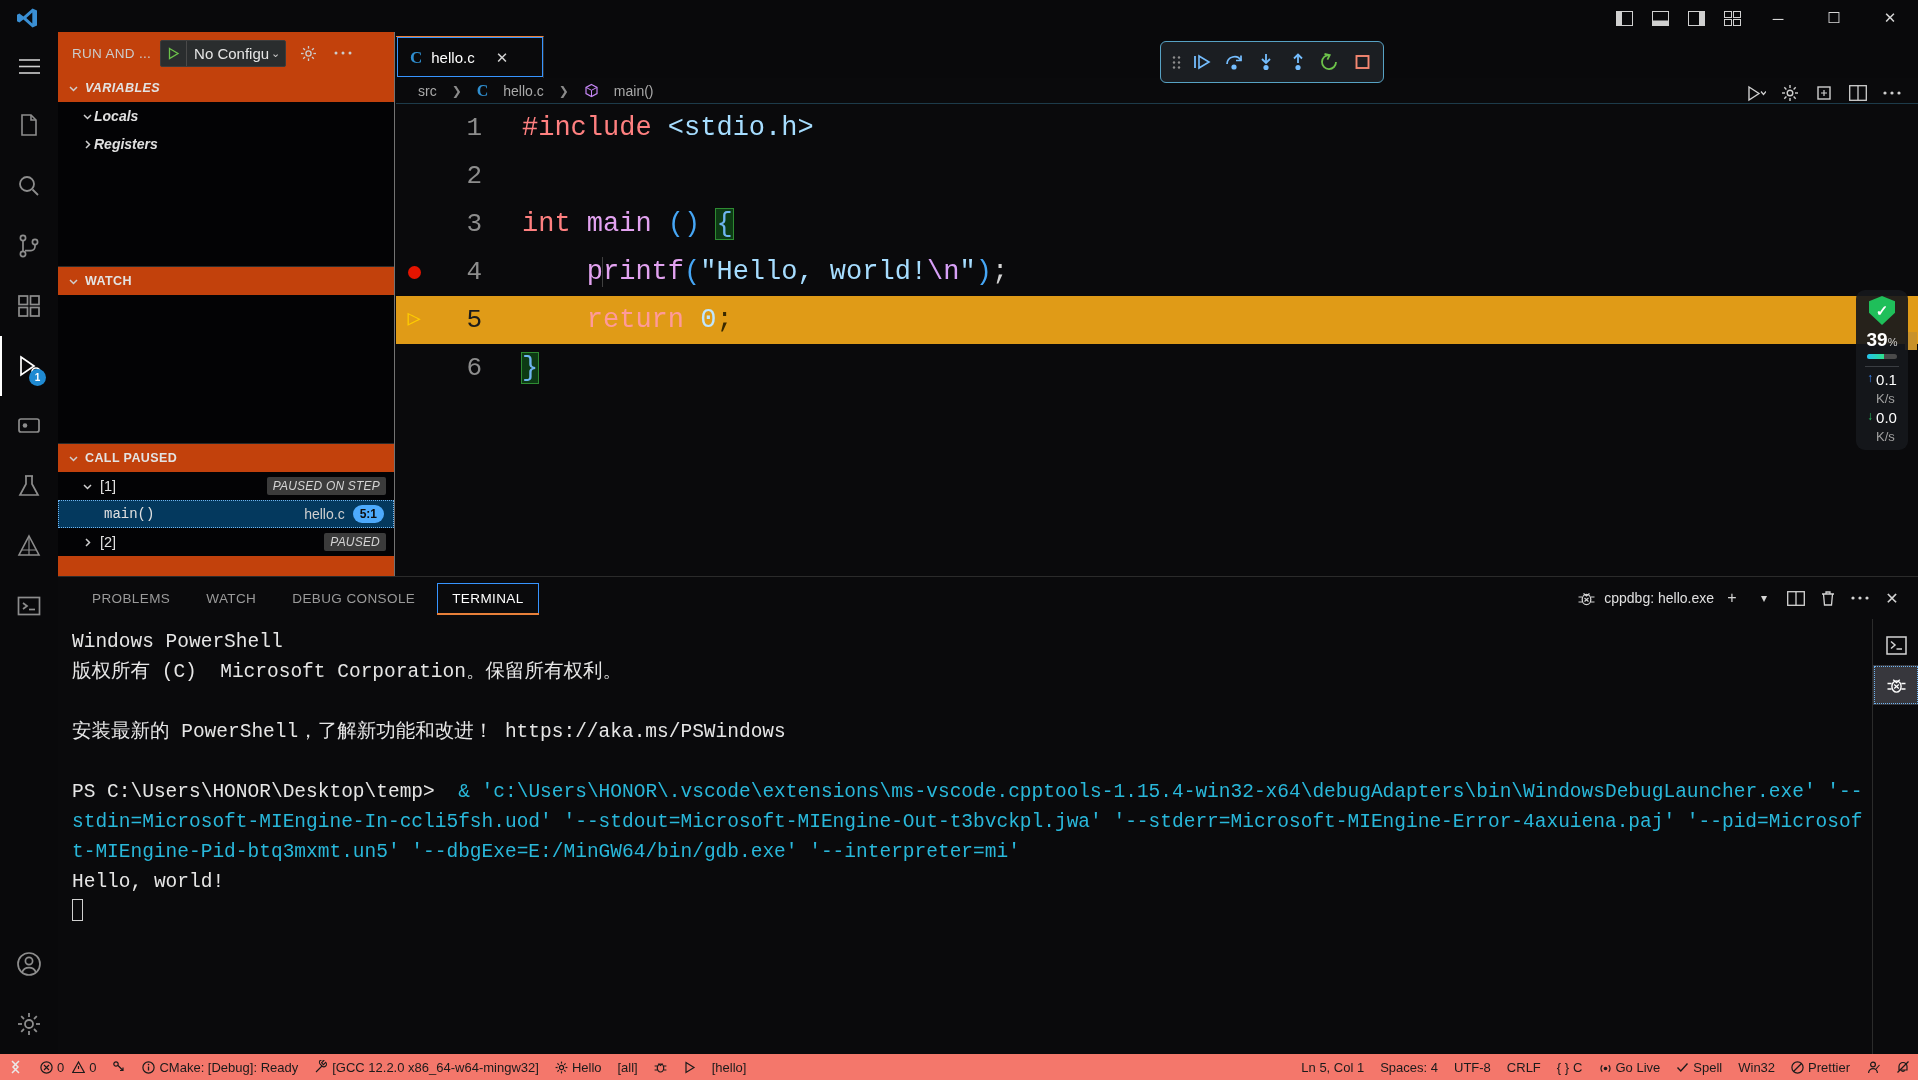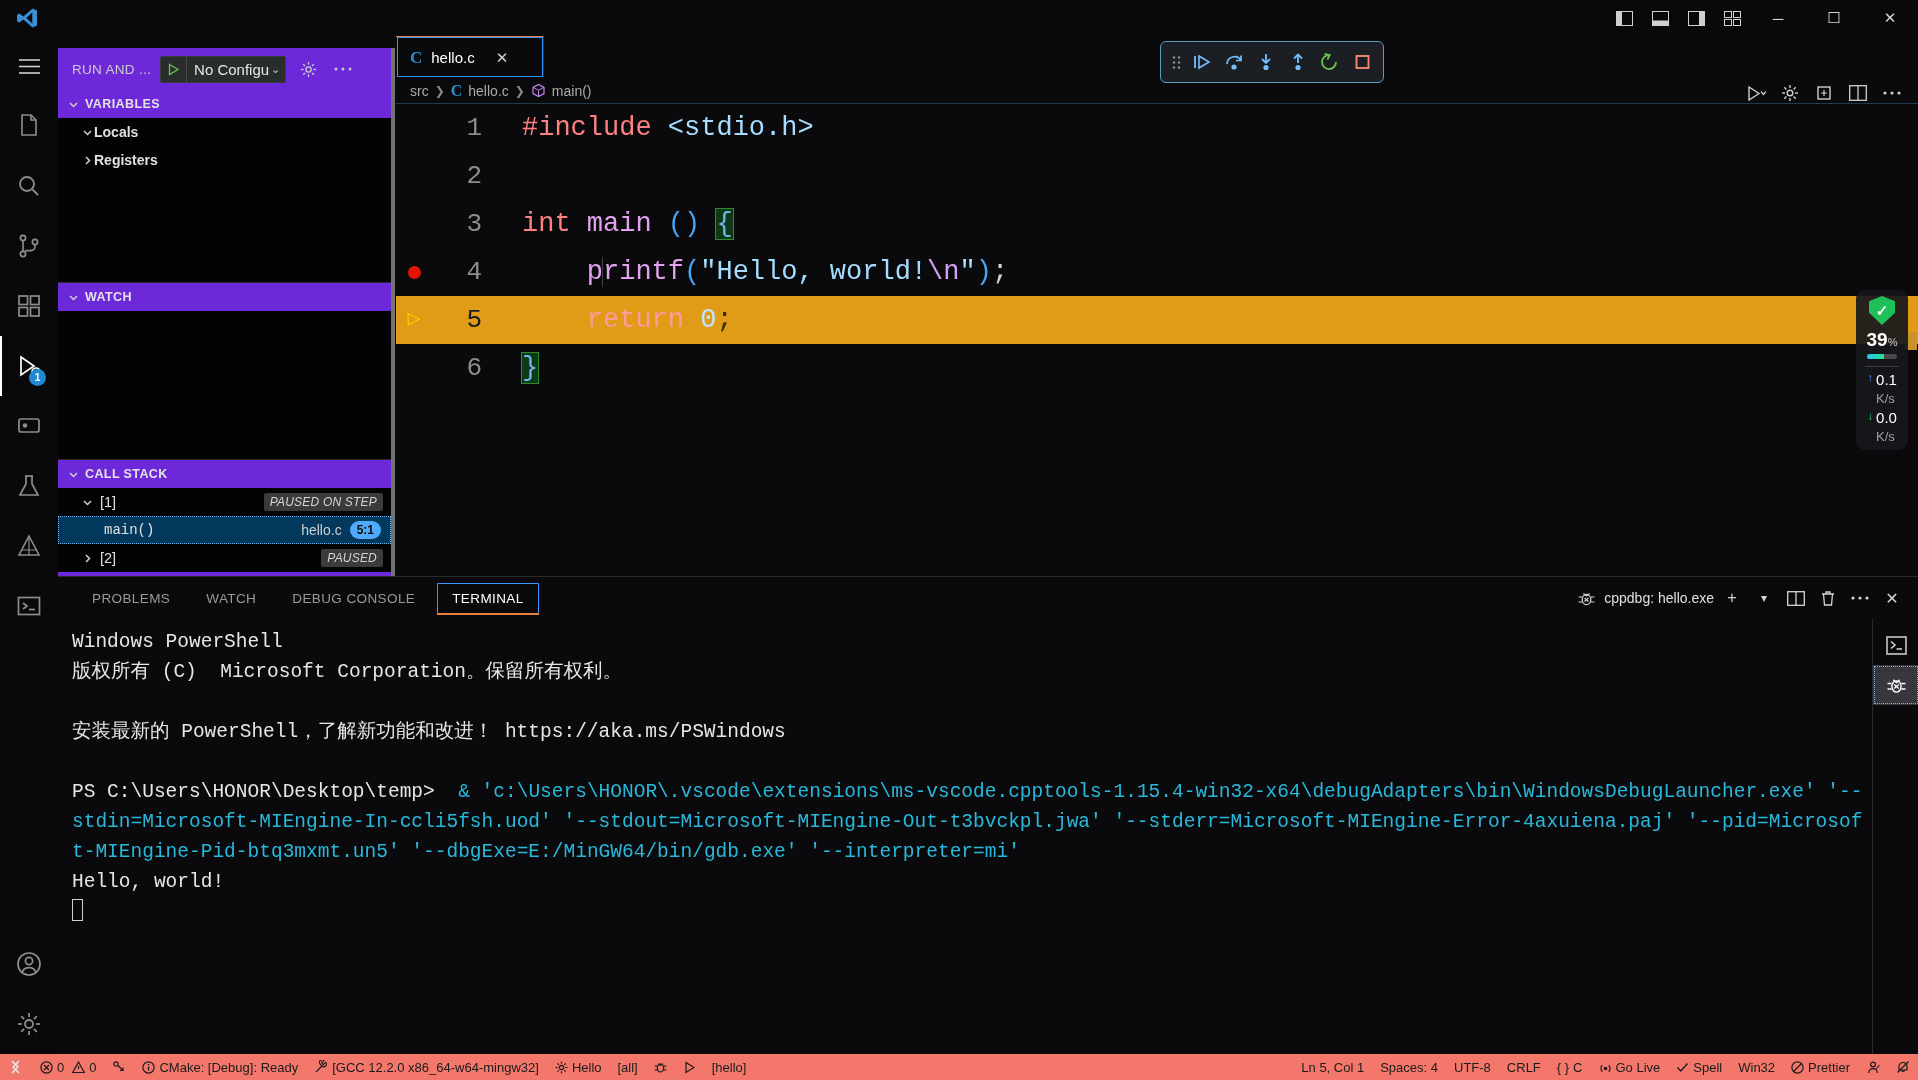--- a/index.html
+++ b/index.html
@@ -41,22 +41,22 @@
   }
   .act-badge {
     position: absolute; right: 12px; bottom: 10px; background: #1f8ad2; color: #fff;
     font-size: 10px; border-radius: 9px; min-width: 17px; height: 17px;
     display: flex; align-items: center; justify-content: center; font-weight: bold;
   }
   .act-bottom { margin-top: auto; }
 
   
   .sidebar {
-    position: absolute; top: 48px; left: 58px; width: 337px; bottom: 26px;
-    background: #6d28d9; border-right: 4px solid #737373;
+    position: absolute; top: 32px; left: 58px; width: 337px; bottom: 26px;
+    background: #c2410c; border-right: 1px solid #737373;
   }
   .sidebar-header {
     height: 42px; display: flex; align-items: center; padding: 0 6px 0 14px; gap: 9px;
   }
   .sidebar-title { font-size: 13.5px; color: #cccccc; letter-spacing: .3px; white-space: nowrap; }
   .config-box {
     display: flex; align-items: center; background: #2a2d2e; height: 27px;
     border: 1px solid #3c3c3c; border-radius: 2px;
   }
   .config-play { width: 26px; display: flex; align-items: center; justify-content: center; border-right: 1px solid #4a4a4a; height: 100%; }
@@ -105,21 +105,21 @@
     display: flex; align-items: center; gap: 9px; padding: 0 12px 0 14px;
     background: #0a0a0c; height: 42px; min-width: 148px;
     border-top: 1px solid #e8803a; border-right: 1px solid #2b2b2b;
     outline: 1px solid #3794ff; outline-offset: -2px;
   }
   .tab-icon { color: #2f8ecf; font-weight: bold; font-size: 17px; font-family: "Liberation Serif", serif; }
   .tab-label { font-size: 15px; color: #ffffff; }
   .tab-close { margin-left: 12px; color: #d4d4d4; font-size: 15px; }
 
   .breadcrumb {
-    height: 26px; display: flex; align-items: center; gap: 6px; padding-left: 14px;
+    height: 26px; display: flex; align-items: center; gap: 15px; padding-left: 22px;
     font-size: 14px; color: #a9a9a9; border-bottom: 1px solid #1d3b4a;
   }
   .bc-sep { color: #8a8a8a; font-size: 12px; }
   .bc-c { color: #2f8ecf; font-weight: bold; font-family: "Liberation Serif", serif; font-size: 16px; }
 
   .code-wrap { position: relative; height: 470px; background: #0a0a0c; overflow: hidden; }
   .code-line {
     height: 48px; display: flex; align-items: center; position: relative;
     font-family: "Liberation Mono", monospace; font-size: 27px; white-space: pre;
   }
@@ -414,21 +414,21 @@
       </span>
       <span class="hdr-icon">
         <svg width="18" height="6" viewBox="0 0 18 6">
             <circle cx="2" cy="3" r="1.5" fill="#ccc"></circle>
             <circle cx="9" cy="3" r="1.5" fill="#ccc"></circle>
             <circle cx="16" cy="3" r="1.5" fill="#ccc"></circle>
           </svg>
       </span>
     </div>
 
-    <div class="section" style="border-top:none;">
+    <div class="section" style="border-top:none;font-style:italic;">
       <div class="section-head">
         <span class="chev">
           <svg width="11" height="11" viewBox="0 0 11 11">
               <path d="M2 4 L5.5 7.5 L9 4" fill="none" stroke="#cfcfcf" stroke-width="1.5"></path>
             </svg>
         </span>
         <span>VARIABLES</span>
       </div>
       <div class="pane-body" style="height:164px;">
         <div class="tree-row">
@@ -462,21 +462,21 @@
       <div class="pane-body" style="height:148px;"></div>
     </div>
 
     <div class="section">
       <div class="section-head">
         <span class="chev">
           <svg width="11" height="11" viewBox="0 0 11 11">
               <path d="M2 4 L5.5 7.5 L9 4" fill="none" stroke="#cfcfcf" stroke-width="1.5"></path>
             </svg>
         </span>
-        <span>CALL STACK</span>
+        <span>CALL PAUSED</span>
       </div>
       <div class="pane-body">
         <div class="cs-row">
           <span class="chev">
             <svg width="11" height="11" viewBox="0 0 11 11">
                 <path d="M2 4 L5.5 7.5 L9 4" fill="none" stroke="#cfcfcf" stroke-width="1.5"></path>
               </svg>
           </span>
           <span style="padding-left:6px;">[1]</span>
           <span class="cs-badge">PAUSED ON STEP</span>

